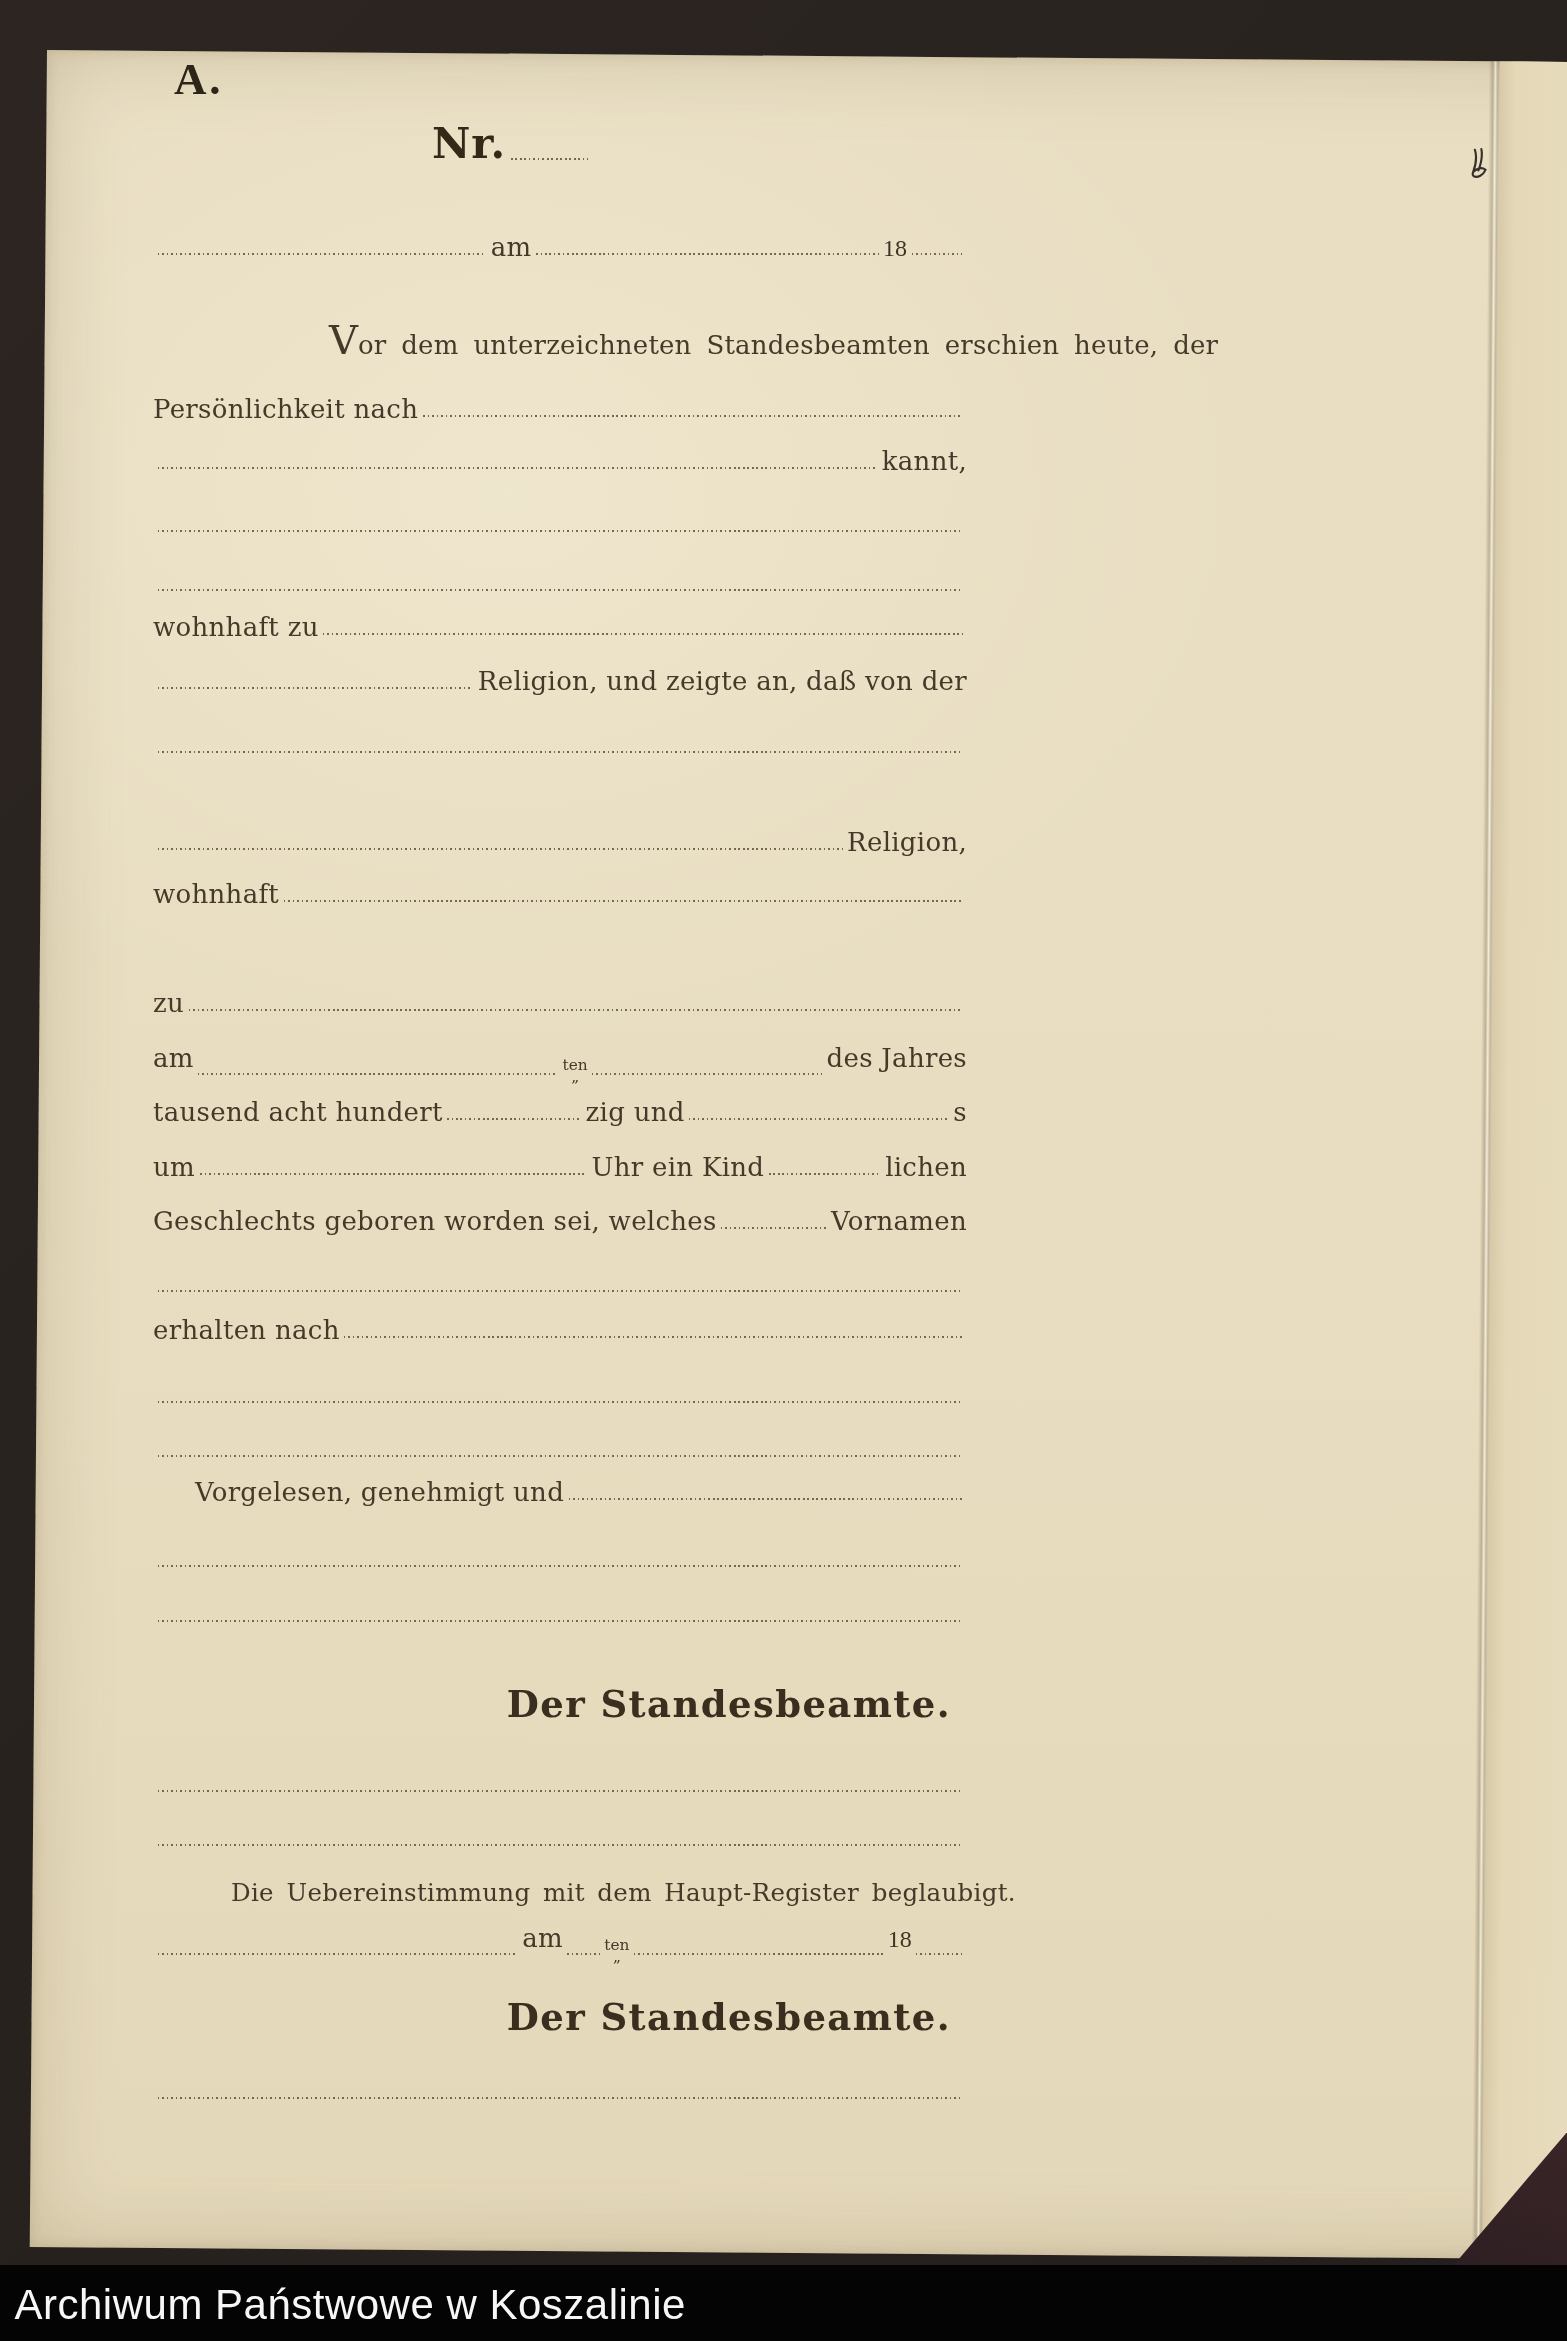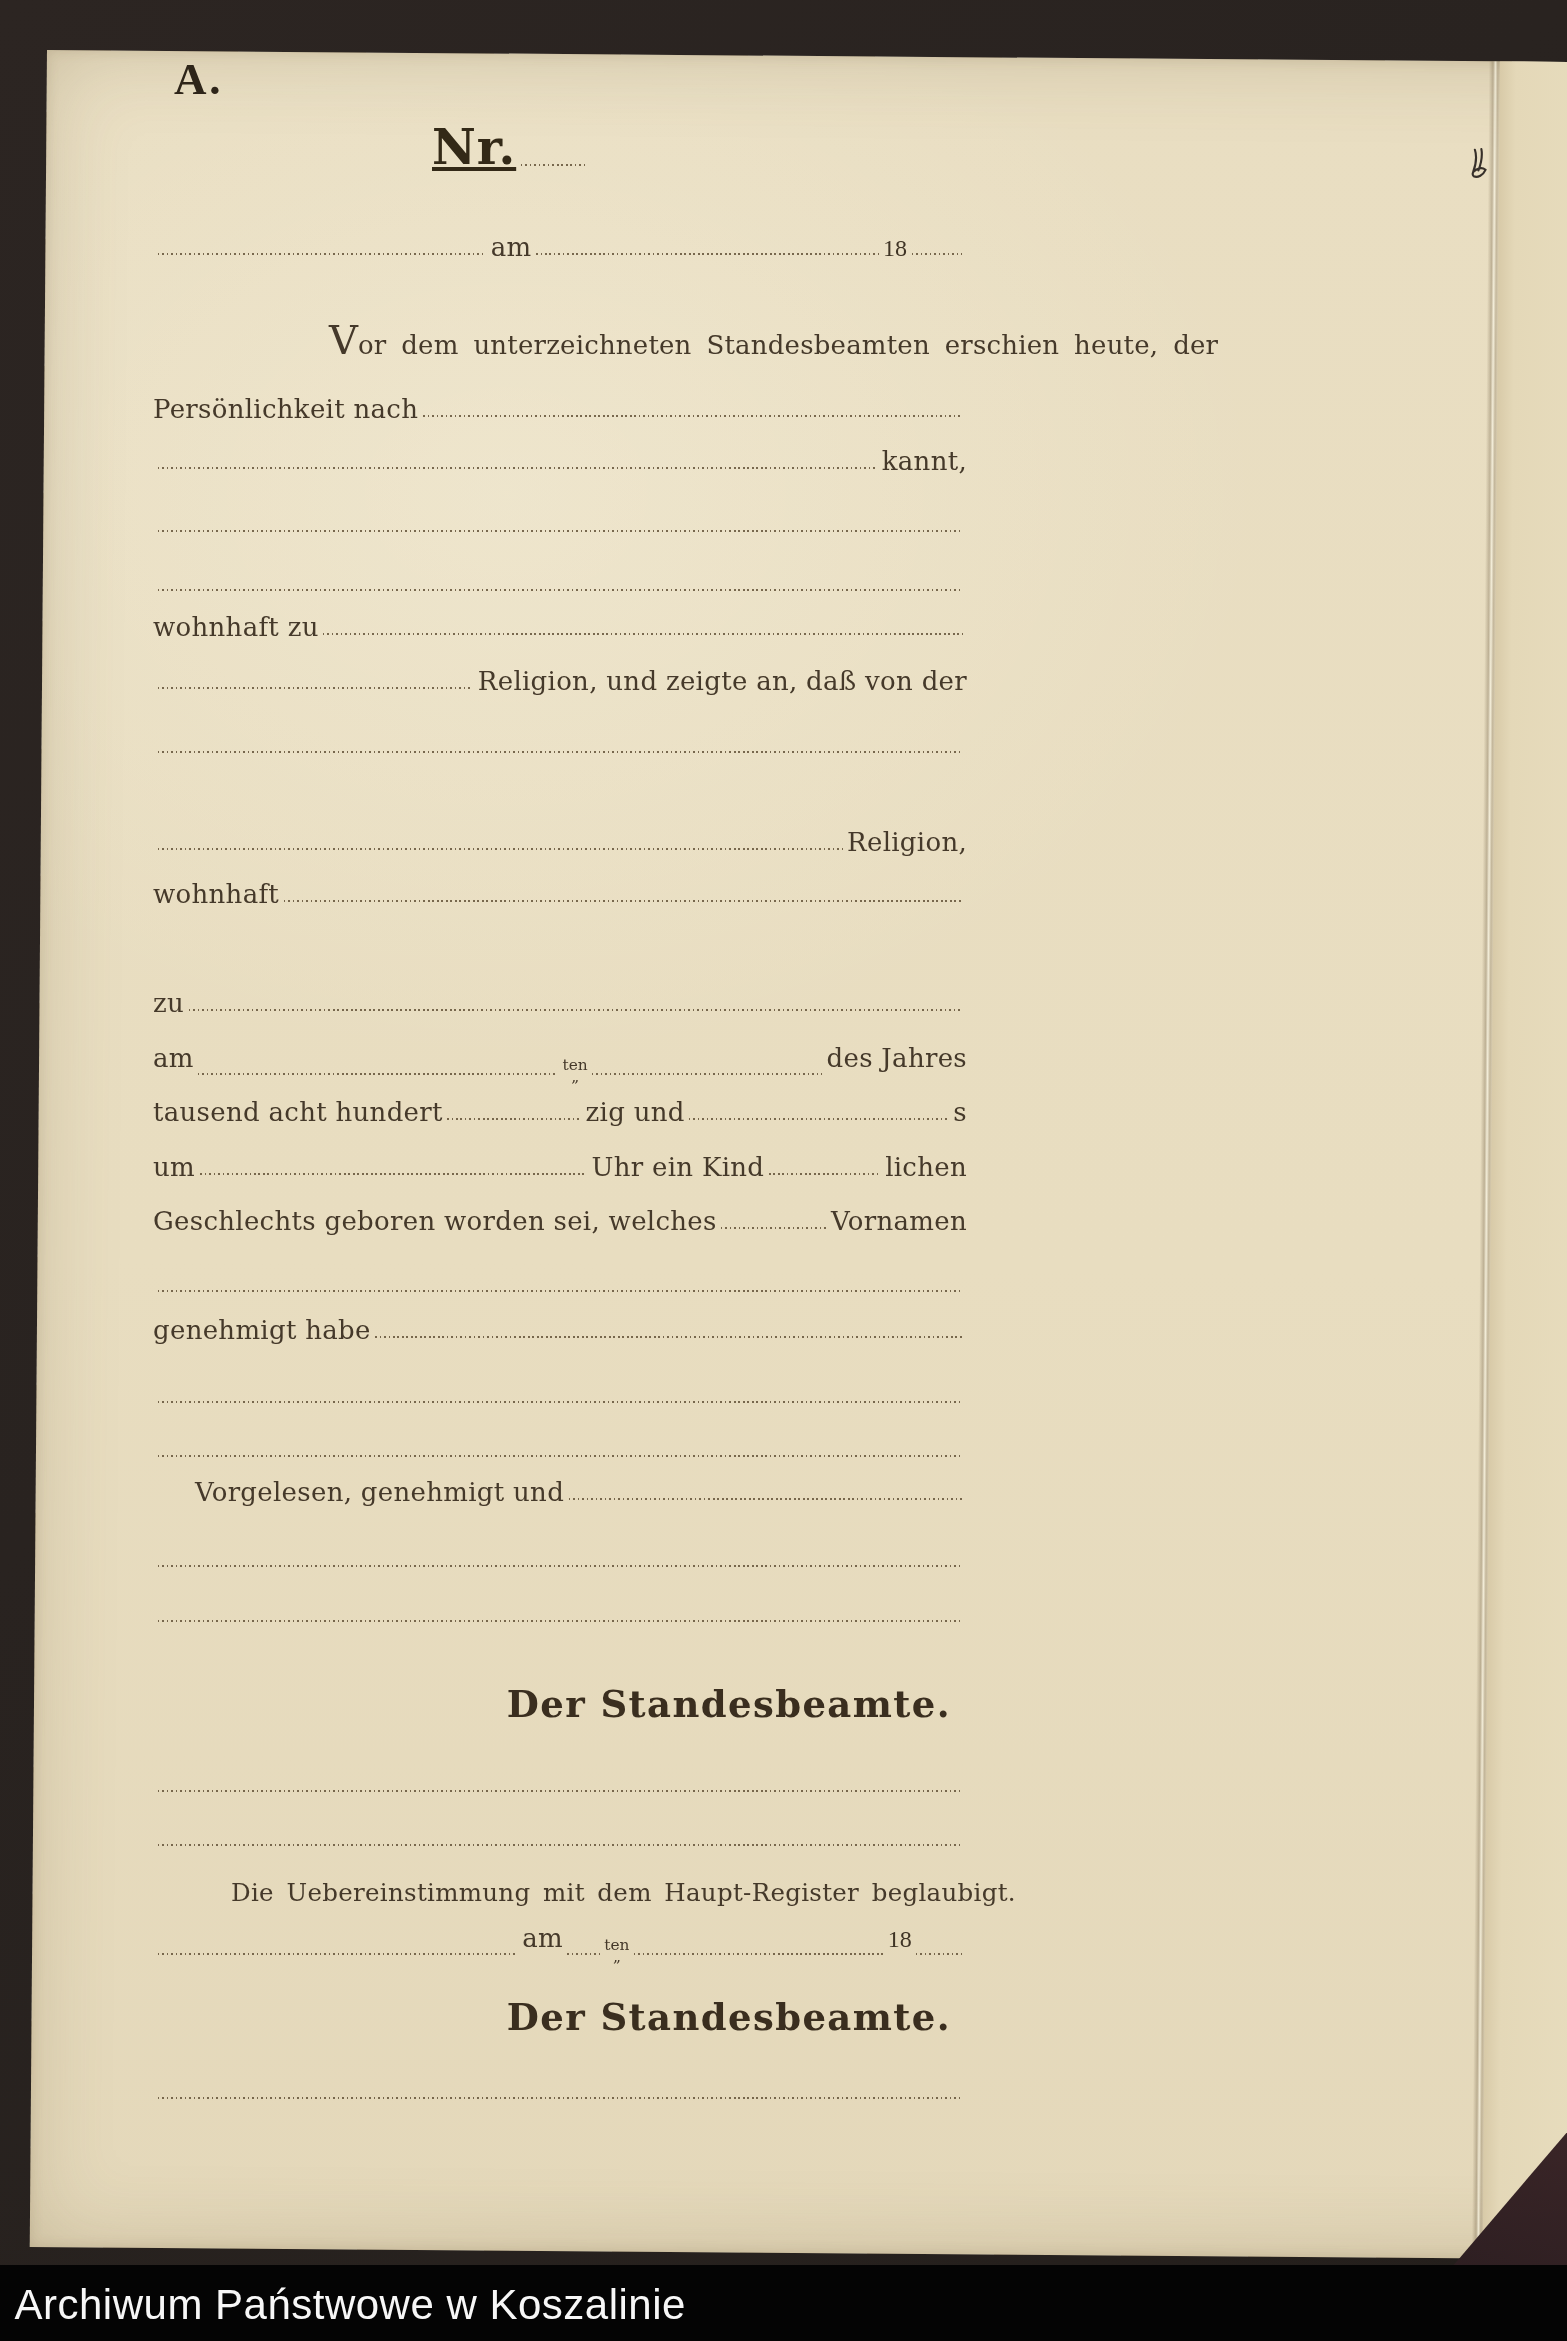--- a/index.html
+++ b/index.html
@@ -34,21 +34,21 @@
   .heading{position:absolute;left:137px;width:814px;text-align:right;
         font-family:"DejaVu Serif",serif;font-weight:bold;font-size:37px;
         letter-spacing:1.4px;color:#3a2e1f;}
   .ten-stack{display:inline-flex;flex-direction:column;align-items:center;
         font-size:15.4px;line-height:.8;transform:translateY(2.7px);color:#45392a;}
   .ten-stack span{display:block;}
   #letter-a{position:absolute;left:174px;top:53px;
         font-family:"Liberation Serif",serif;font-weight:bold;font-size:45px;
         letter-spacing:2.7px;color:#2e2519;}
   #nr-row{left:432px;width:160px;top:123px;}
-  #nr-row .nrlbl{font-weight:bold;font-size:48px;letter-spacing:0.9px;color:#332917;text-decoration:underline;}
+  #nr-row .nrlbl{font-weight:bold;font-size:42px;letter-spacing:0.9px;color:#332917;}
   #intro-line{position:absolute;left:329px;top:332px;width:638px;
         font-size:26px;line-height:1;color:#45392a;white-space:nowrap;
         display:flex;align-items:baseline;}
   #intro-line .initial{font-size:40px;line-height:0;}
   #intro-line .rest{word-spacing:6.4px;letter-spacing:0.2px;}
   #cert-line{position:absolute;left:231px;top:1878px;font-size:24.5px;color:#45392a;
         word-spacing:4.5px;letter-spacing:0.3px;white-space:nowrap;}
   #ink-mark{position:absolute;left:1469px;top:148px;z-index:6;}
   
   #caption-bar{position:absolute;left:0;top:2265px;width:1568px;height:80px;
@@ -171,21 +171,21 @@
       <span class="fr">Geschlechts geboren worden sei, welches</span>
       <span class="dots"></span>
       <span class="fr">Vornamen</span>
     </div>
 
     <div class="row lineonly" style="top:1286px">
       <span class="dots"></span>
     </div>
 
     <div class="row" style="top:1317px">
-      <span class="fr">genehmigt habe</span>
+      <span class="fr">erhalten nach</span>
       <span class="dots"></span>
     </div>
 
     <div class="row lineonly" style="top:1397px">
       <span class="dots"></span>
     </div>
     <div class="row lineonly" style="top:1451px">
       <span class="dots"></span>
     </div>
 

